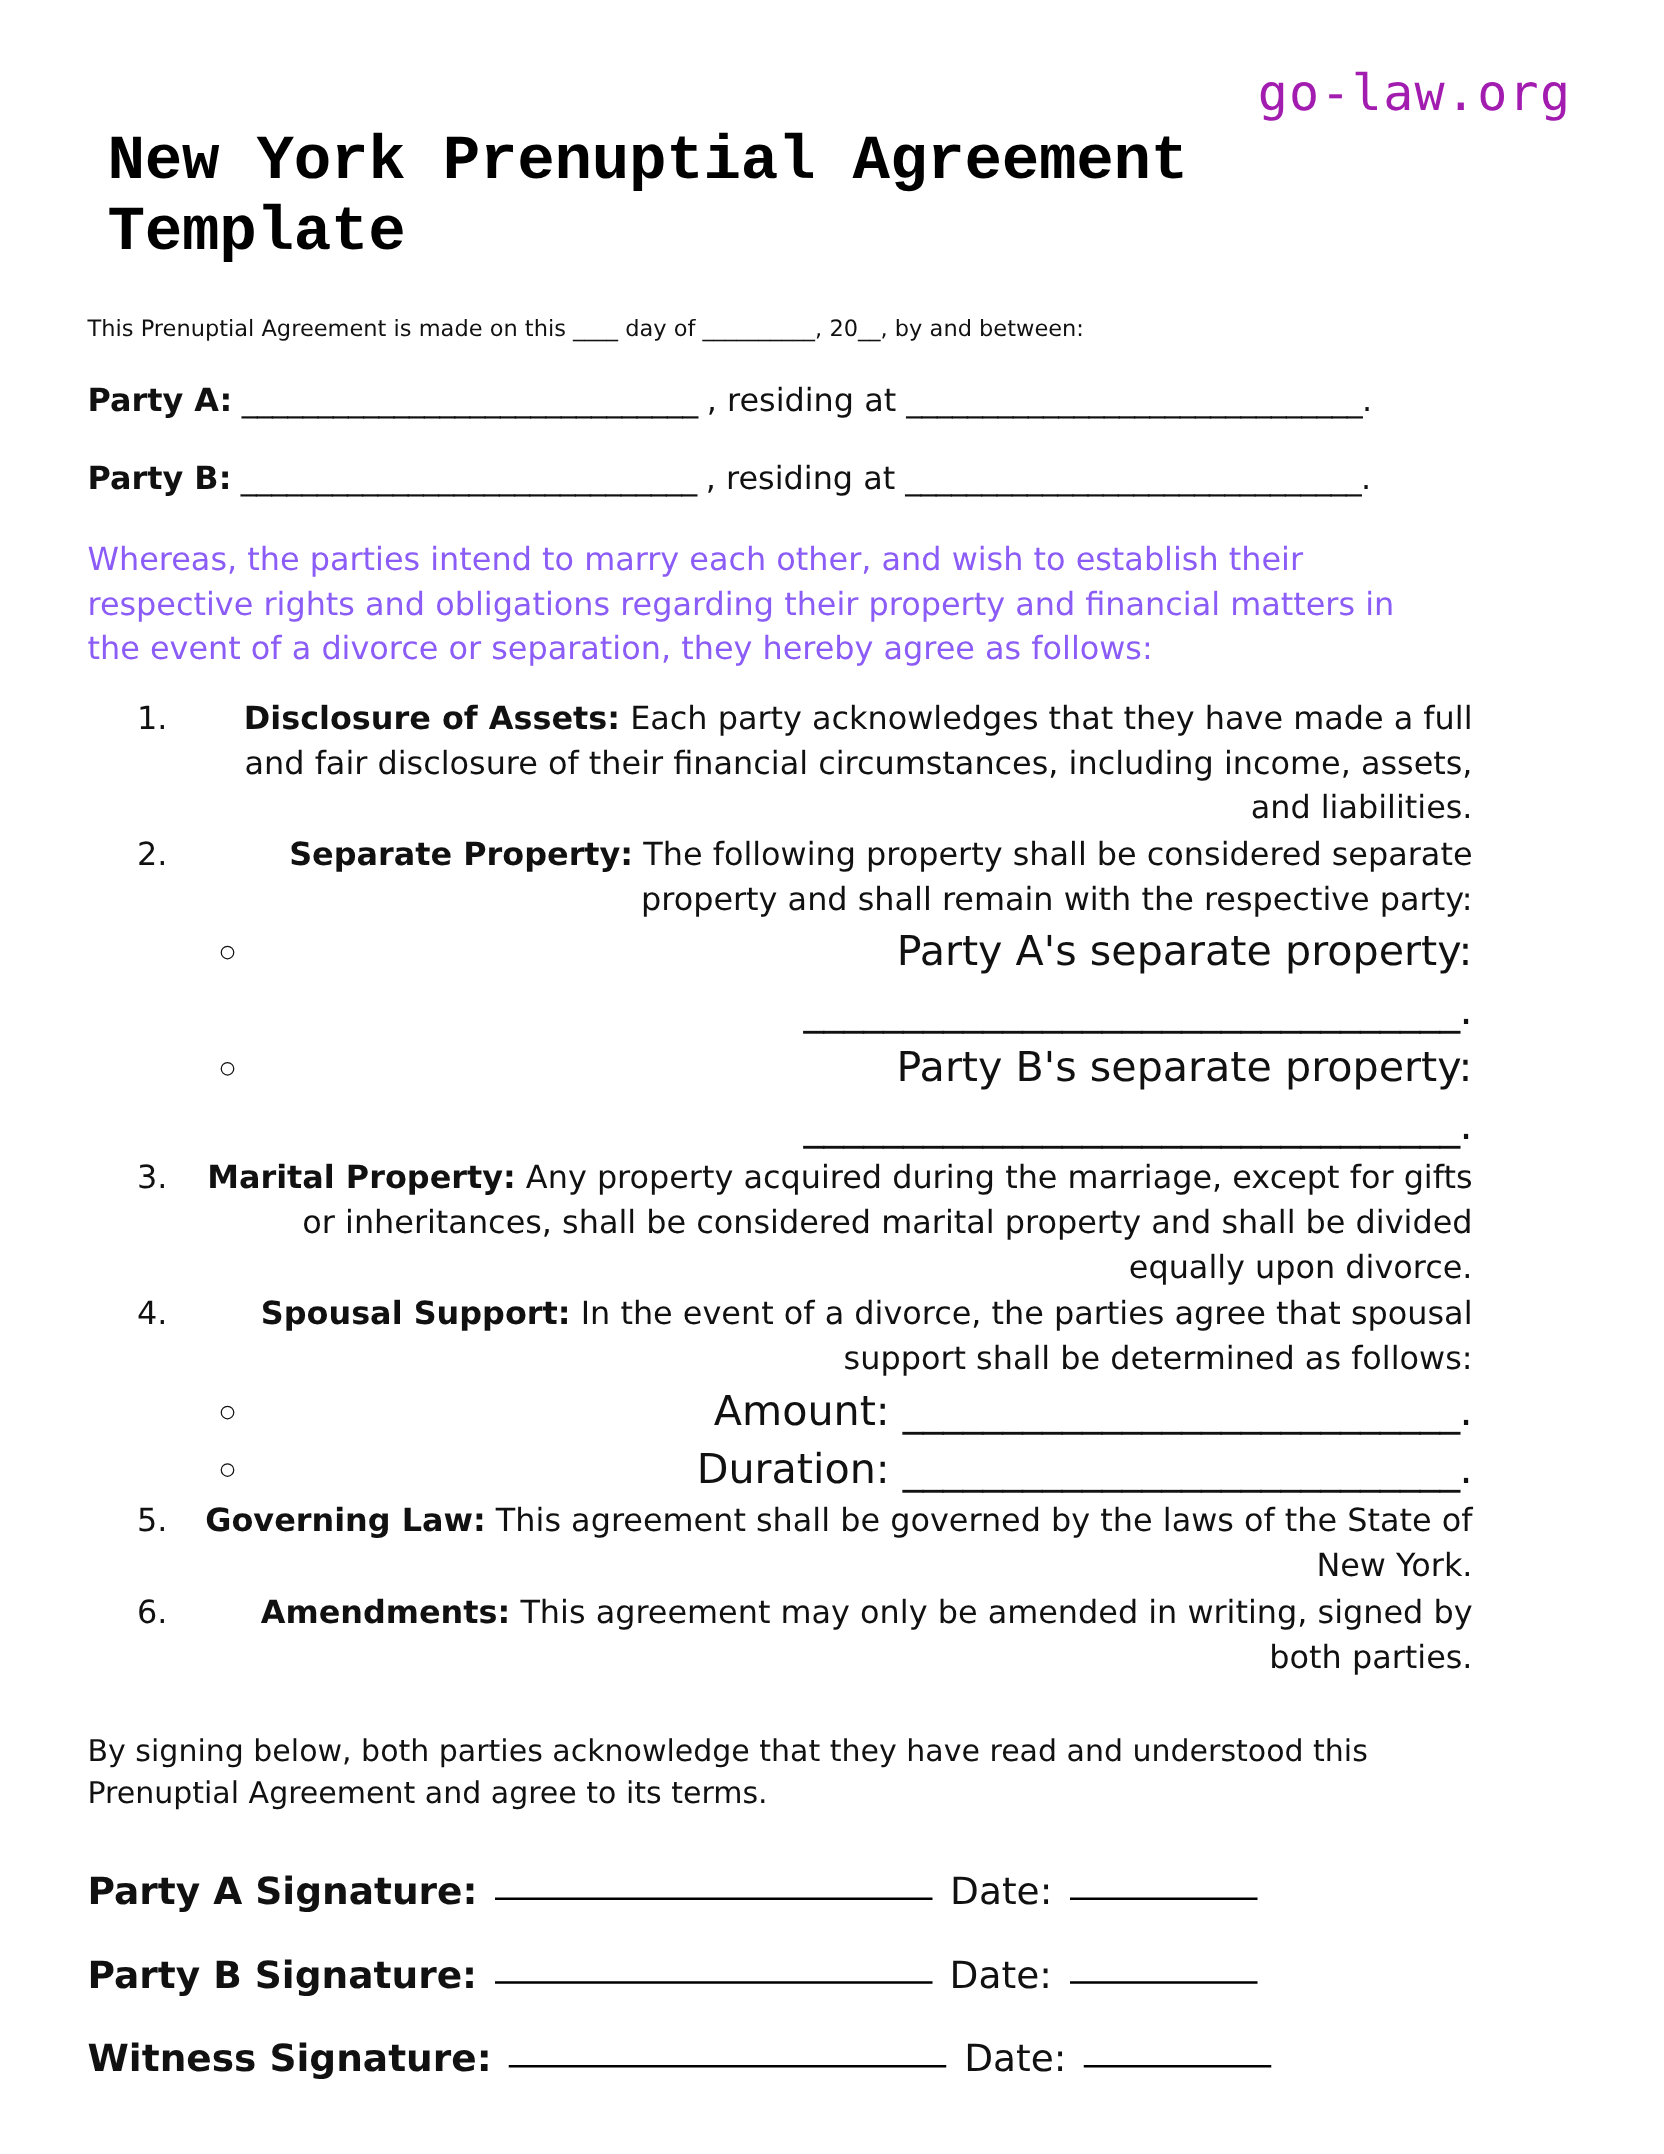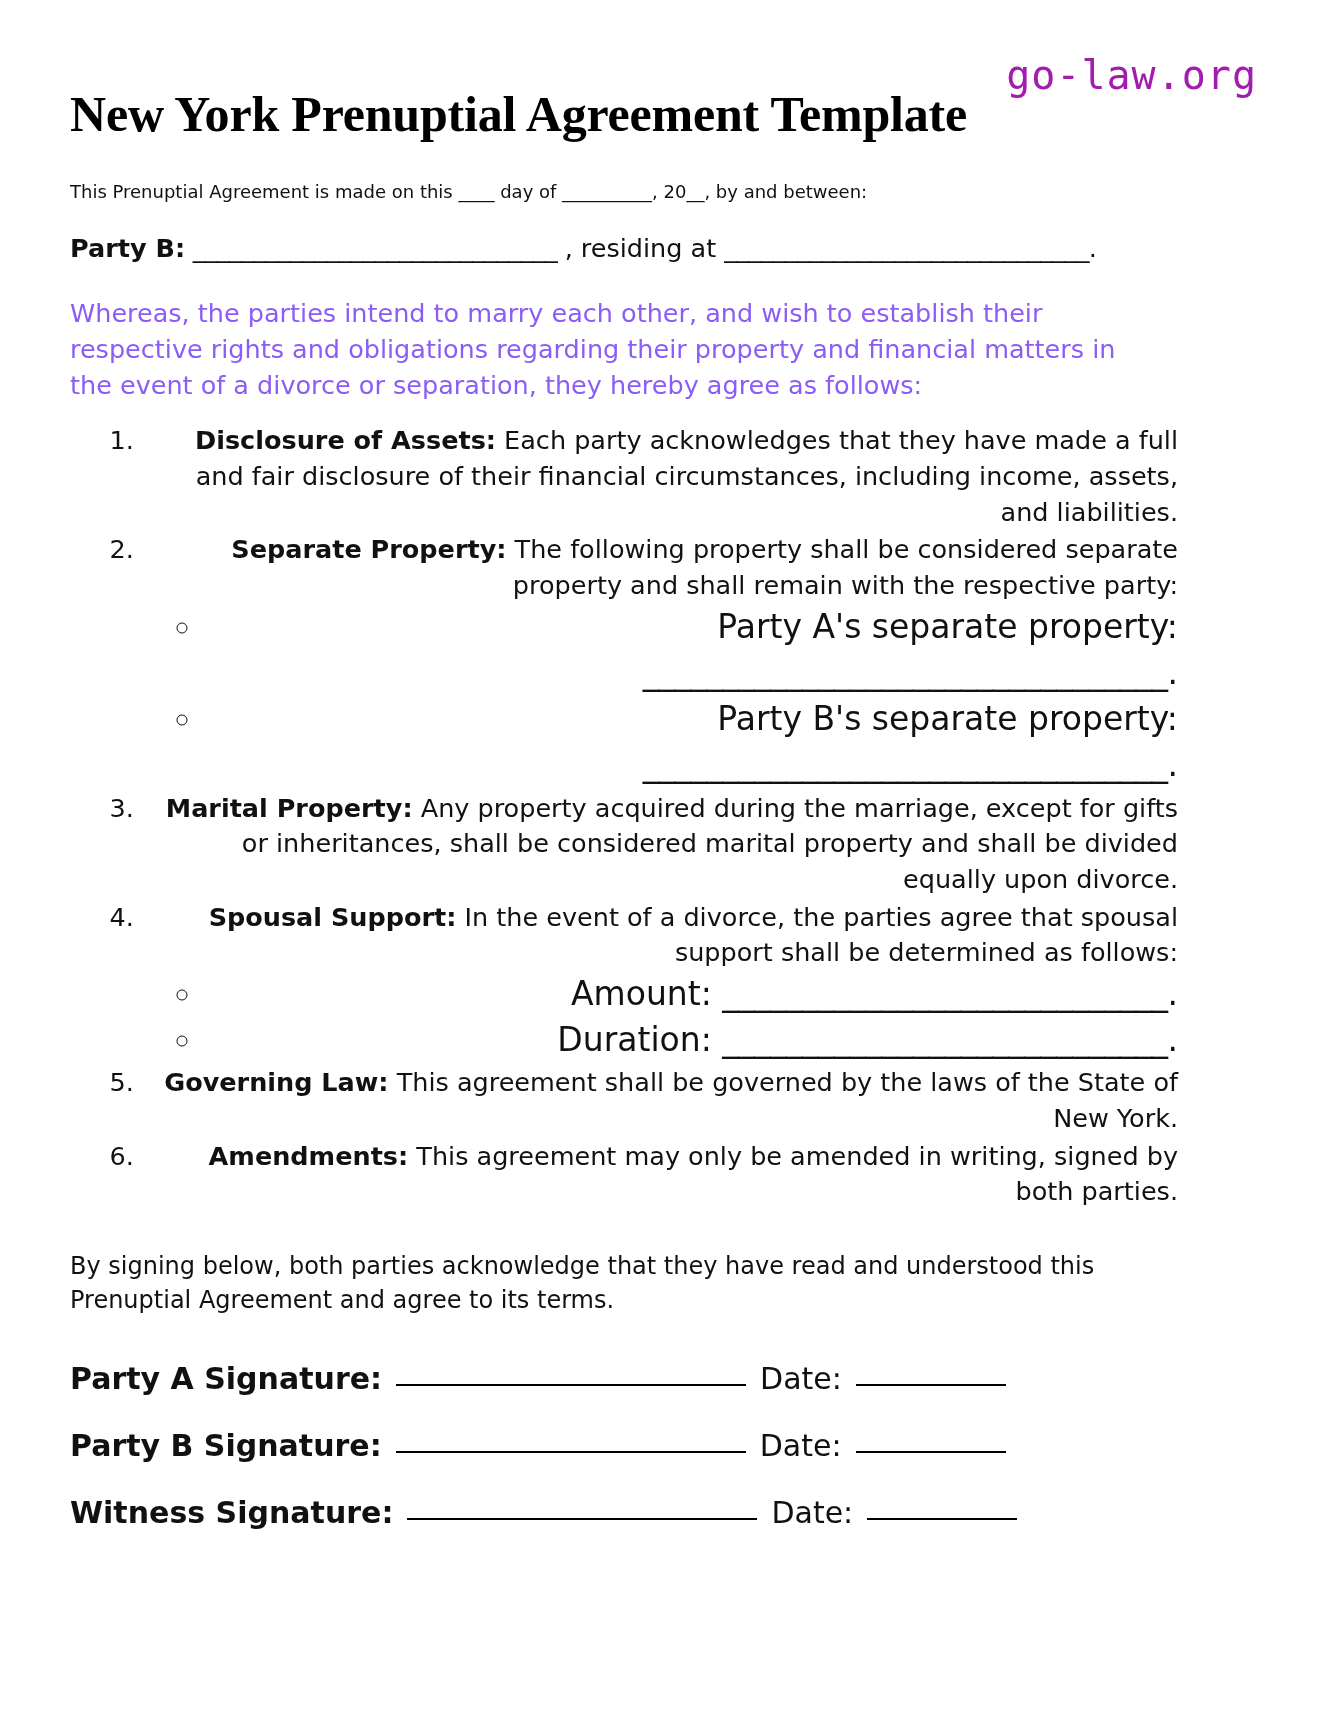--- a/index.html
+++ b/index.html
@@ -27,23 +27,23 @@
     top: 52px;
     right: 74px;
     font-family: "DejaVu Sans Mono", monospace;
     font-size: 40px;
     font-weight: 400;
     letter-spacing: 1px;
     color: #a21caf;
     white-space: nowrap;
   }
   .doc-title {
-    margin: 0;
+    margin: 16px;
     padding-top: 50px;
-    font-family: Liberation Serif, serif;
+    font-family: Liberation Mono, monospace;
     font-size: 50px;
     font-weight: 700;
     line-height: 1.13;
     letter-spacing: -0.2px;
     max-width: 930px;
     color: #000;
   }
   .intro {
     margin: 36px 0 0 0;
     font-size: 18px;
@@ -118,20 +118,23 @@
 <body>
 
 <div class="page">
 
   <div class="brand">go-law.org</div>
 
   <h1 class="doc-title">New York Prenuptial Agreement Template</h1>
 
   <p class="intro">This Prenuptial Agreement is made on this ____ day of __________, 20__, by and between:</p>
 
+  <p class="party-line">
+    <b>Party A:</b><span class="blank"> ______________________________ </span><span>, residing at </span><span class="blank">______________________________</span><span>.</span>
+  </p>
 
   <p class="party-line">
     <b>Party B:</b><span class="blank"> ______________________________ </span><span>, residing at </span><span class="blank">______________________________</span><span>.</span>
   </p>
 
   <p class="whereas">Whereas, the parties intend to marry each other, and wish to establish their respective rights and obligations regarding their property and financial matters in the event of a divorce or separation, they hereby agree as follows:</p>
 
   <ol class="terms">
 
     <li>

